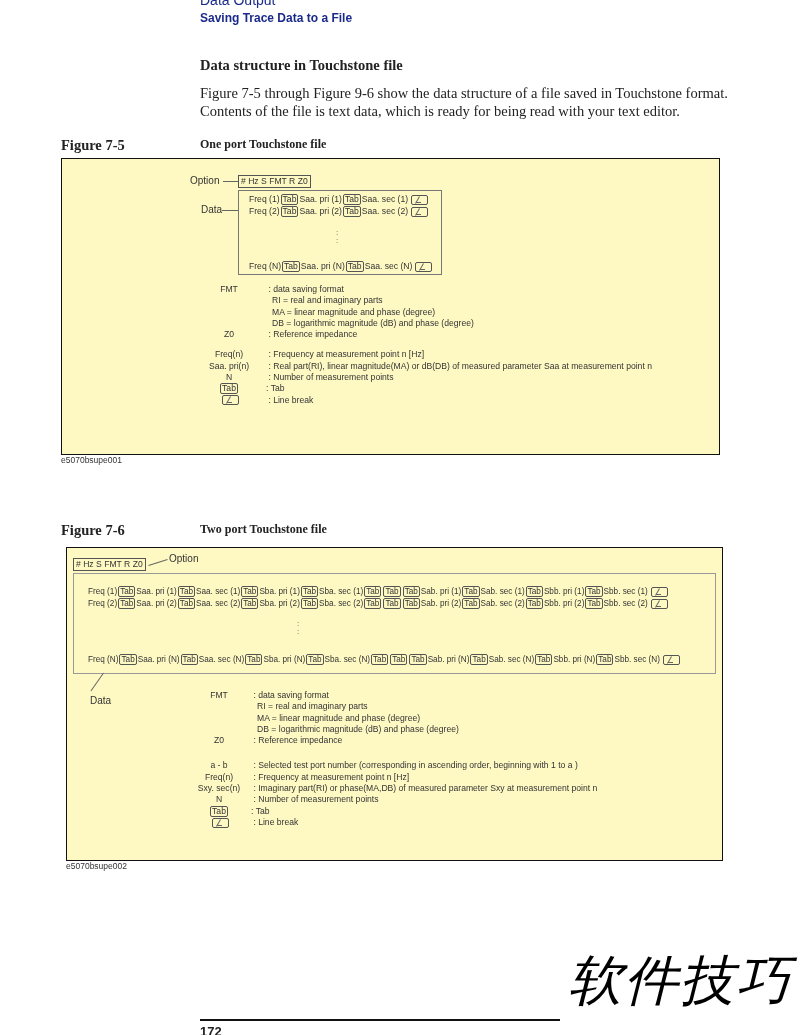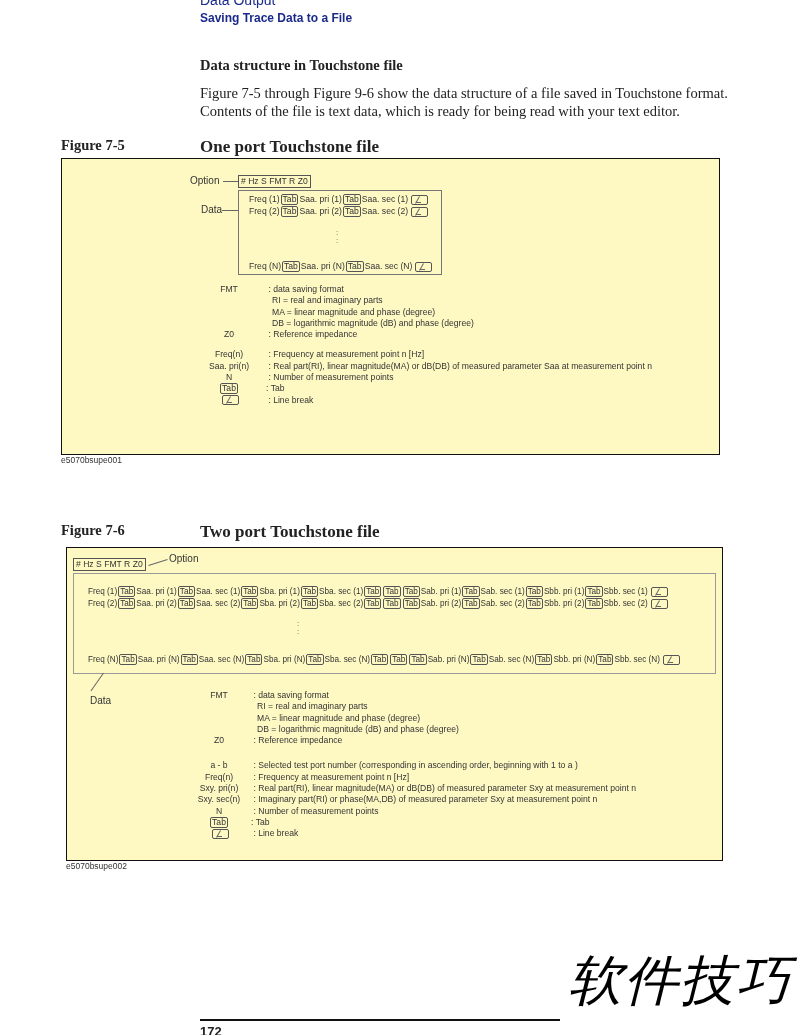--- a/index.html
+++ b/index.html
@@ -4,21 +4,21 @@
 <style>
   html,body{margin:0;padding:0;background:#fff;}
   body{width:800px;height:1035px;position:relative;overflow:hidden;font-family:"Liberation Sans",sans-serif;color:#222;}
   .abs{position:absolute;}
   .hdr-sub{left:200px;top:-8px;font-size:14px;color:#1a2a8a;font-family:"Liberation Sans",sans-serif;}
   .hdr-title{left:200px;top:11px;font-size:12px;font-weight:bold;color:#1a2a8a;}
   .serif{font-family:"Liberation Serif",serif;}
   .sec-title{left:200px;top:57px;font-size:14.5px;font-weight:bold;}
   .para{left:200px;top:84px;width:540px;font-size:14.5px;line-height:18px;}
   .fig-num{left:61px;font-size:14.5px;font-weight:bold;}
-  .fig-cap{left:200px;font-size:17px;font-weight:bold;}
+  .fig-cap{left:200px;font-size:12px;font-weight:bold;}
   .figbox{border:1.5px solid #111;background:#fef9c3;}
   .code{font-size:8.6px;color:#333;white-space:nowrap;}
   .tab{display:inline-block;border:1px solid #555;border-radius:2px;padding:0 1px;line-height:9px;margin:0 1px;}
   .lb{display:inline-block;width:15px;height:8px;border:1px solid #555;border-radius:2px;vertical-align:middle;position:relative;margin-left:3px;}
   .lb::after{content:"";position:absolute;left:5px;top:0px;width:1px;height:8px;background:#666;transform:rotate(30deg);}
   .lb::before{content:"";position:absolute;left:4px;bottom:1px;width:5px;height:1px;background:#666;}
   .innerbox{border:1px solid #777;}
   .leg{font-size:8.6px;color:#333;white-space:nowrap;}
   .leg .k{display:inline-block;text-align:center;}
   .caption-id{font-size:8.5px;color:#333;}
@@ -96,21 +96,20 @@
 
   <div class="abs leg" style="left:120px;top:142px;line-height:11.3px">
     <div><span class="k" style="width:64px">FMT</span> : <span>data saving format</span></div>
     <div style="padding-left:70px">RI = real and imaginary parts</div>
     <div style="padding-left:70px">MA = linear magnitude and phase (degree)</div>
     <div style="padding-left:70px">DB = logarithmic magnitude (dB) and phase (degree)</div>
     <div><span class="k" style="width:64px">Z0</span> : <span>Reference impedance</span></div>
     <div style="height:14px"></div>
     <div><span class="k" style="width:64px">a - b</span> : <span>Selected test port number (corresponding in ascending order, beginning with 1 to a )</span></div>
     <div><span class="k" style="width:64px">Freq(n)</span> : <span>Frequency at measurement point n [Hz]</span></div>
-    <div><span class="k" style="width:64px">Sxy. pri(n)</span> : <span>Real part(RI), linear magnitude(MA) or dB(DB) of measured parameter Sxy at measurement point n</span></div>
     <div><span class="k" style="width:64px">Sxy. sec(n)</span> : <span>Imaginary part(RI) or phase(MA,DB) of measured parameter Sxy at measurement point n</span></div>
     <div><span class="k" style="width:64px">N</span> : <span>Number of measurement points</span></div>
     <div><span class="k" style="width:64px"><span class="tab">Tab</span></span>: <span>Tab</span></div>
     <div><span class="k" style="width:64px"><span class="lb"></span></span> : <span>Line break</span></div>
   </div>
 </div>
 <div class="abs caption-id" style="left:66px;top:861px">e5070bsupe002</div>
 
 <div class="abs watermark">软件技巧</div>
 <div class="abs footrule"></div>

